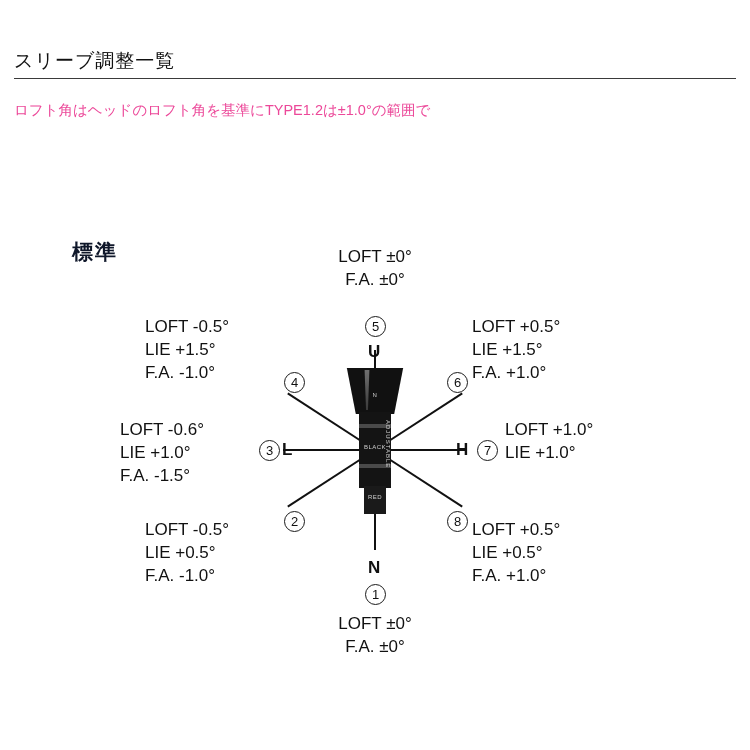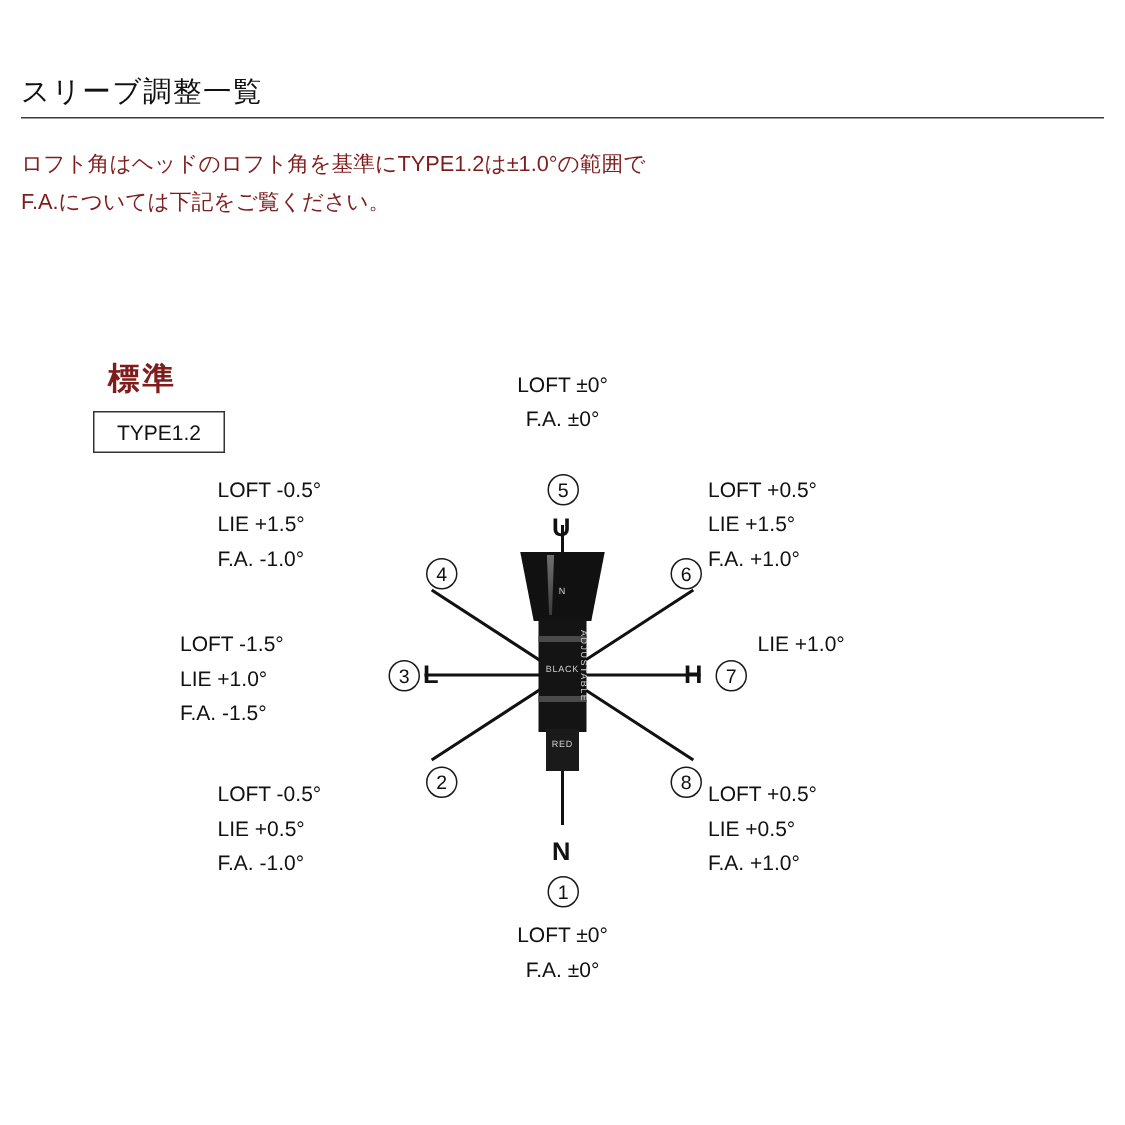--- a/index.html
+++ b/index.html
@@ -38,32 +38,32 @@
     height: 1px;
     background: #3a3a3a;
   }
   .desc {
     position: absolute;
     left: 14px;
     top: 98px;
     width: 700px;
     font-size: 14.5px;
     line-height: 25px;
-    color: #7f1d1d;
+    color: #ec4899;
   }
   .desc div { white-space: pre; }
 
   
   .std-label {
     position: absolute;
     left: 72px;
     top: 238px;
     font-size: 21px;
     font-weight: bold;
-    color: #7f1d1d;
+    color: #0f172a;
     letter-spacing: 2px;
   }
   .type-box {
     position: absolute;
     left: 62px;
     top: 274px;
     width: 86px;
     height: 26px;
     border: 1px solid #333;
     display: flex;
@@ -178,43 +178,41 @@
   .dirletter {
     position: absolute;
     font-size: 17px;
     font-weight: bold;
     color: #111;
   }
 
   
   .vals {
     position: absolute;
-    font-size: 14px;
+    font-size: 17px;
     line-height: 23px;
     color: #111;
     white-space: nowrap;
   }
   .vals.center { text-align: center; }
   .vals.right  { text-align: left; }
   .vals.left   { text-align: left; }
 </style>
 </head>
 <body>
 
 <div id="page">
 
   <div class="title">スリーブ調整一覧</div>
   <div class="title-rule"></div>
   <div class="desc">
     <div>ロフト角はヘッドのロフト角を基準にTYPE1.2は±1.0°の範囲で</div>
-    <div>F.A.については下記をご覧ください。</div>
   </div>
 
   <div class="std-label">標準</div>
-  <div class="type-box">TYPE1.2</div>
 
   <div class="diagram">
 
     <div class="spoke" style="left:375px; top:449px; width:100px; transform: rotate(-90deg);"></div>
     <div class="spoke" style="left:375px; top:449px; width:100px; transform: rotate(90deg);"></div>
     <div class="spoke" style="left:375px; top:449px; width:92px; transform: rotate(180deg);"></div>
     <div class="spoke" style="left:375px; top:449px; width:92px; transform: rotate(0deg);"></div>
     <div class="spoke" style="left:375px; top:449px; width:104px; transform: rotate(-147deg);"></div>
     <div class="spoke" style="left:375px; top:449px; width:104px; transform: rotate(-33deg);"></div>
     <div class="spoke" style="left:375px; top:449px; width:104px; transform: rotate(147deg);"></div>
@@ -258,26 +256,27 @@
       <div>F.A. -1.0°</div>
     </div>
 
     <div class="vals left" style="left:472px; top:315px; width:150px;">
       <div>LOFT +0.5°</div>
       <div>LIE +1.5°</div>
       <div>F.A. +1.0°</div>
     </div>
 
     <div class="vals right" style="left:120px; top:418px; width:134px;">
-      <div>LOFT -1.5°</div>
+      <div>LOFT -0.6°</div>
       <div>LIE +1.0°</div>
       <div>F.A. -1.5°</div>
     </div>
 
     <div class="vals left" style="left:505px; top:418px; width:150px;">
+      <div>LOFT +1.0°</div>
       <div>LIE +1.0°</div>
     </div>
 
     <div class="vals right" style="left:145px; top:518px; width:134px;">
       <div>LOFT -0.5°</div>
       <div>LIE +0.5°</div>
       <div>F.A. -1.0°</div>
     </div>
 
     <div class="vals left" style="left:472px; top:518px; width:150px;">

